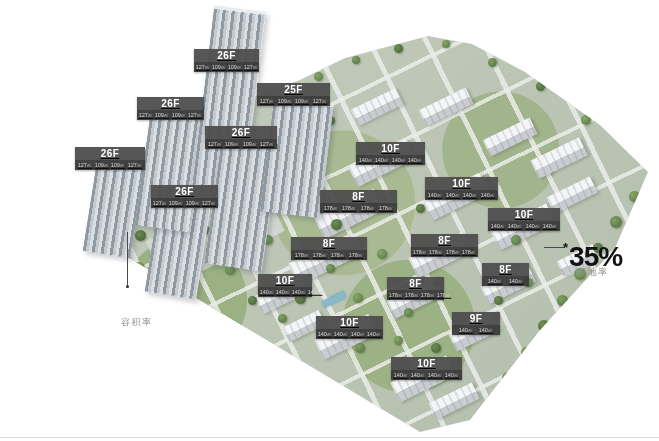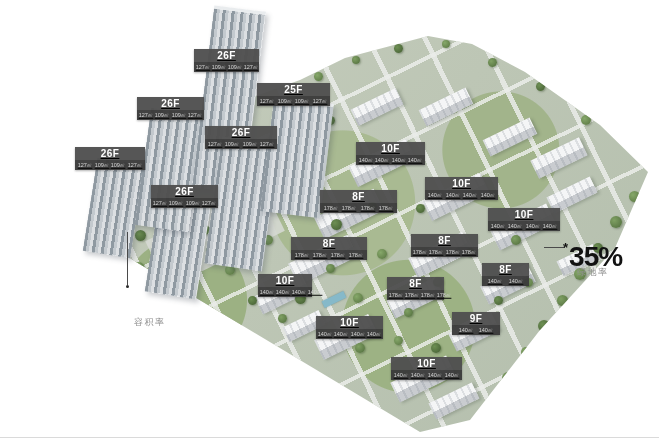--- a/index.html
+++ b/index.html
@@ -316,21 +316,21 @@
           <span>140㎡</span>
           <span>140㎡</span>
           <span>140㎡</span>
           <span>140㎡</span>
         </div>
       </div>
     </div>
 
   <div class="conn-v" style="left:127px;top:232px;height:53px;"></div>
   <div class="conn-dot" style="left:126px;top:285px;"></div>
-  <div class="anno-label" style="left:134px;top:316px;">容积率</div>
+  <div class="anno-label" style="left:121px;top:316px;">容积率</div>
 
   <div class="conn-h" style="left:544px;top:247px;width:21px;"></div>
   <div class="anno-num" style="left:563px;top:234px;">
     <span class="mark">*</span><span>35%</span>
   </div>
   <div class="anno-label" style="left:577px;top:266px;">绿地率</div>
 
   <div class="bottom-edge"></div>
 </div>
 

